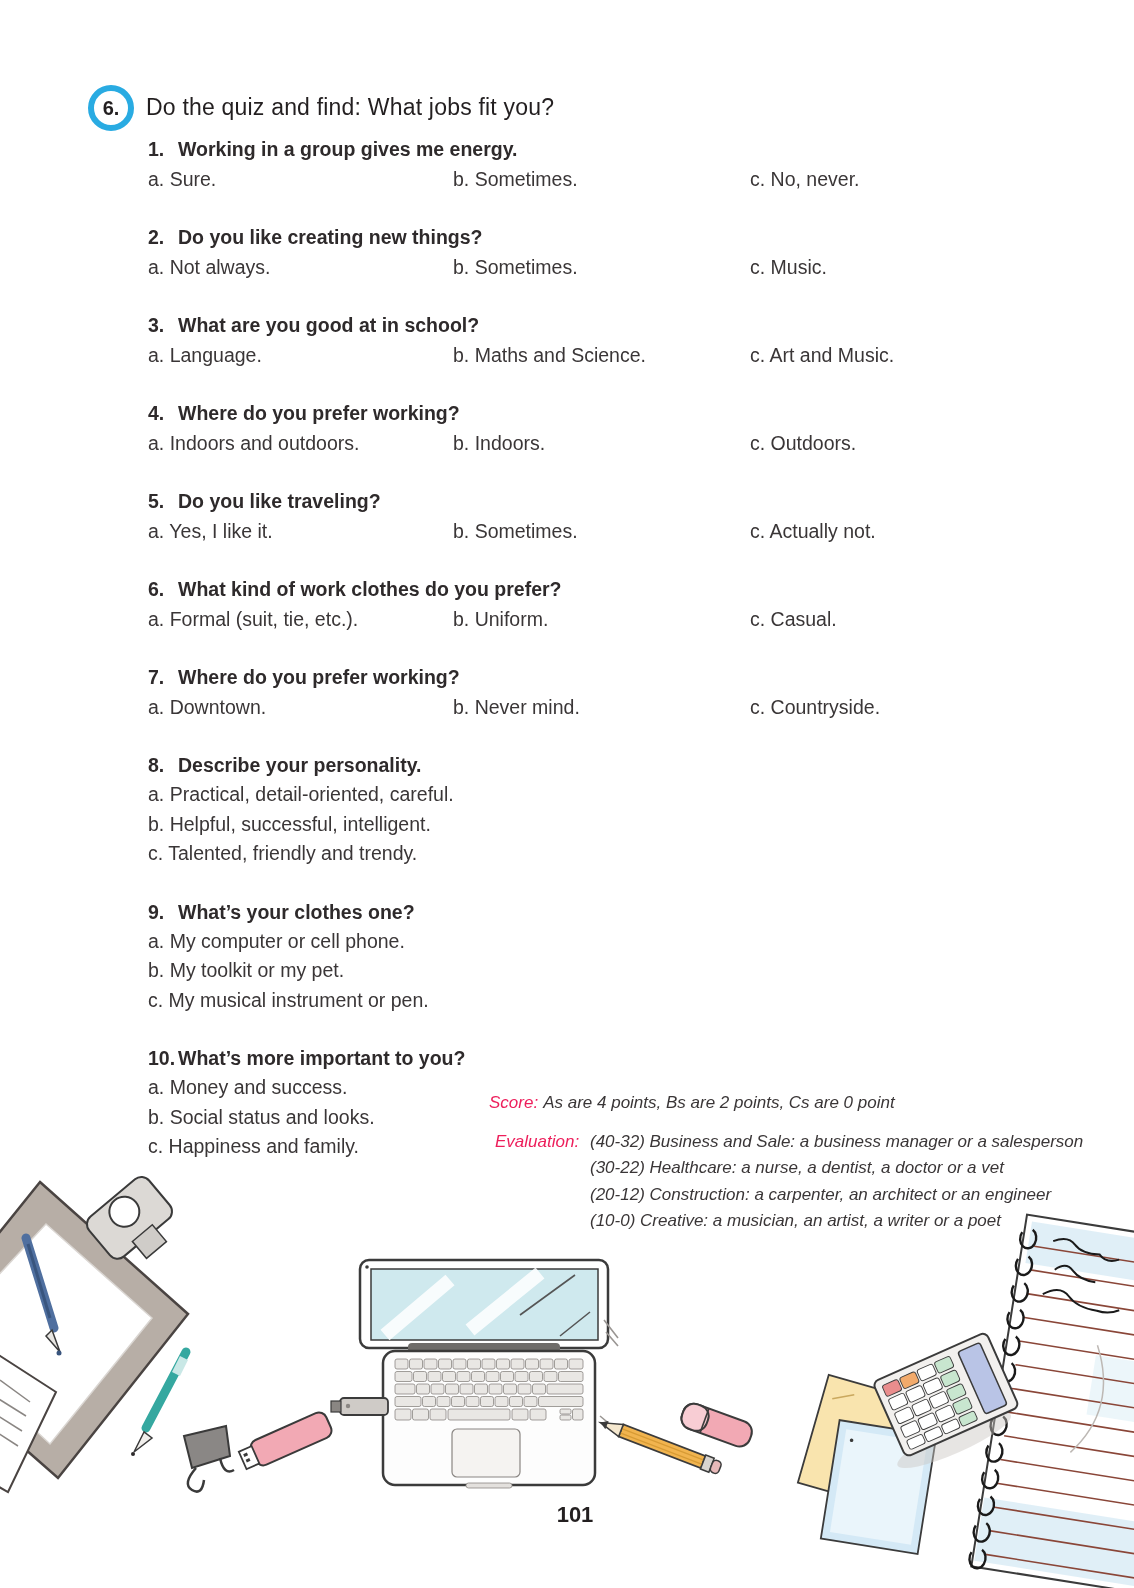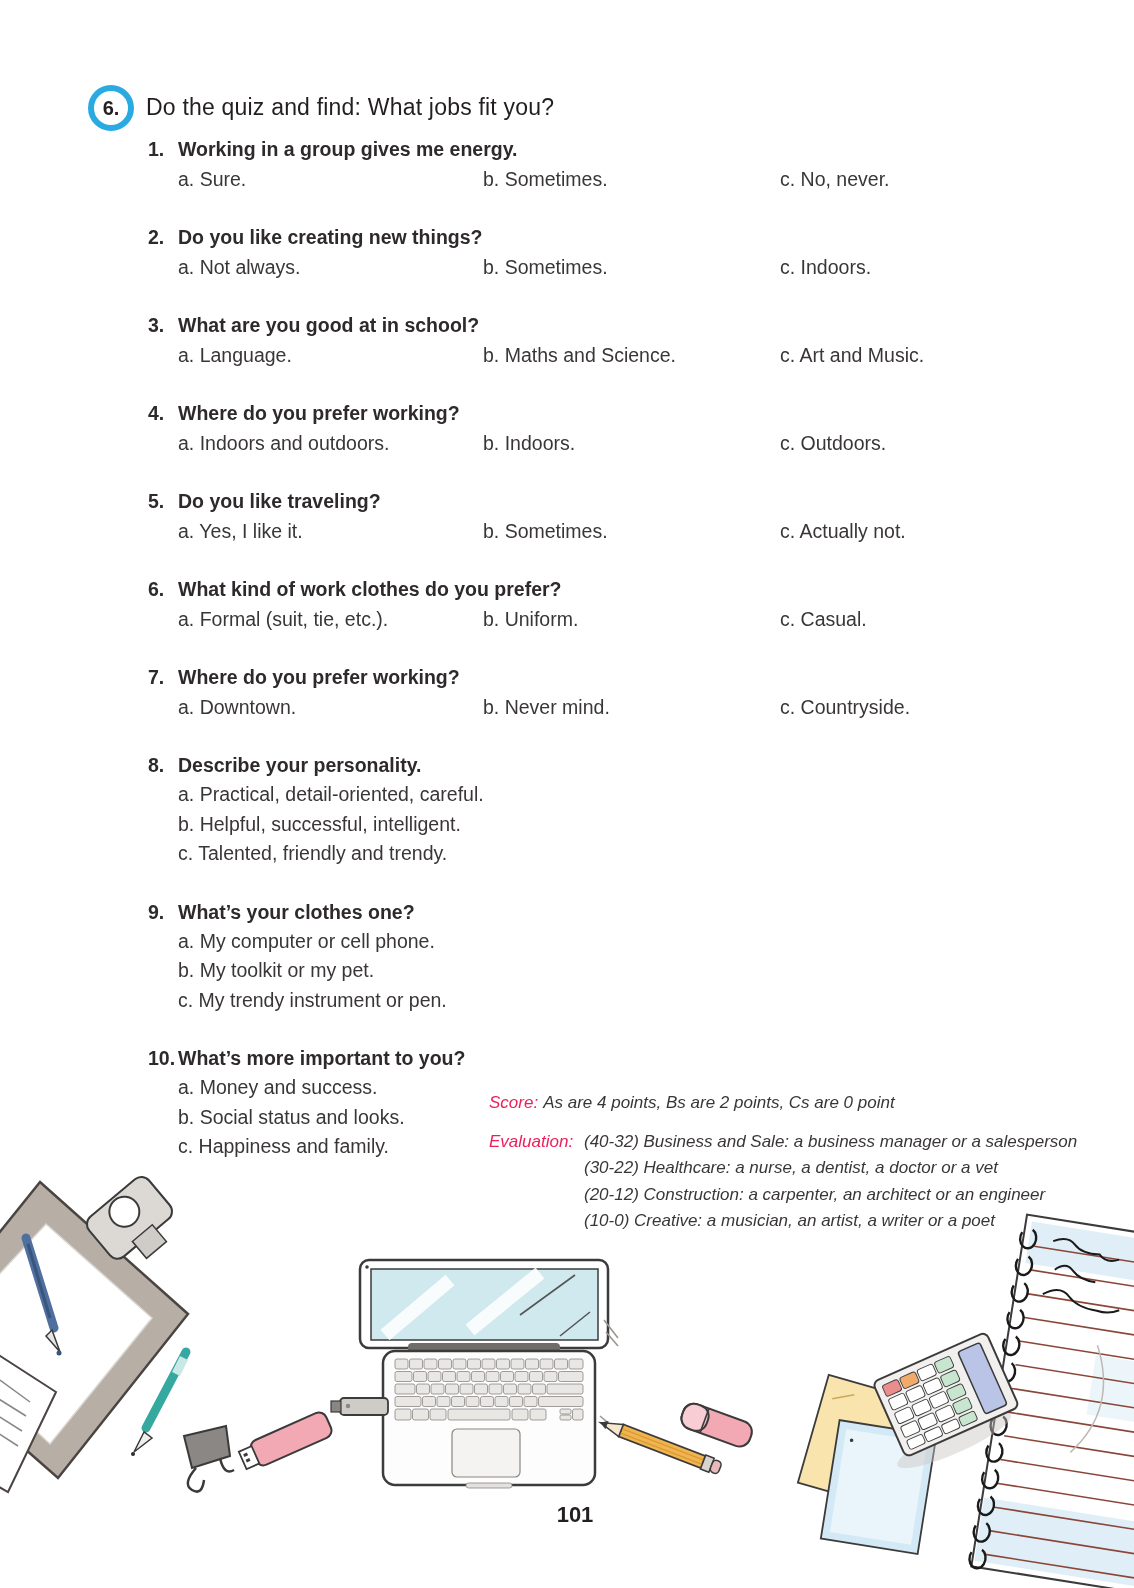--- a/index.html
+++ b/index.html
@@ -13,28 +13,28 @@
     width:34px;height:34px;border:6px solid #29abe2;border-radius:50%;
     display:flex;align-items:center;justify-content:center;
     font-weight:bold;font-size:20px;color:#231f20;background:#fff;flex:0 0 auto;
   }
   .page-title{margin-left:12px;padding-top:9px;font-size:23px;font-weight:normal;color:#231f20;letter-spacing:0.2px;}
   
   .questions{position:absolute;left:148px;top:135px;width:940px;}
   .q{margin-bottom:29px;}
   .q-head{display:flex;font-weight:bold;font-size:19.5px;line-height:29px;color:#2e2a2b;}
   .q-num{flex:0 0 30px;white-space:nowrap;}
-  .opts{margin-left:30px;font-size:19.5px;color:#3a3637;}
+  .opts{font-size:19.5px;color:#3a3637;}
   .opts.inline{display:grid;grid-template-columns:305px 297px 1fr;line-height:30px;}
   .opts.stacked .opt{display:block;line-height:29.5px;}
   
   .scorebox{position:absolute;left:489px;top:1092px;width:600px;font-style:italic;font-size:17px;color:#3a3637;}
   .score-line{line-height:21px;margin-bottom:16px;}
   .pink-label{color:#ed1e5b;margin-right:5px;}
-  .eval-row{display:flex;align-items:flex-start;}
+  .eval-row{display:flex;align-items:flex-start;margin-left:6px;}
   .eval-label{flex:0 0 90px;line-height:26.4px;}
   .eval-items div{line-height:26.4px;white-space:nowrap;}
   
   .page-number{position:absolute;left:0;right:0;top:1502px;text-align:center;font-weight:bold;font-size:22px;color:#231f20;transform:translateX(8px);}
   
   .art{position:absolute;left:0;top:1140px;width:1134px;height:448px;}
 </style>
 </head>
 <body>
 
@@ -60,21 +60,21 @@
   </div>
 
   <div class="q">
     <div class="q-head">
         <span class="q-num">2.</span>
         <span>Do you like creating new things?</span>
       </div>
     <div class="opts inline">
       <span class="opt">a. Not always.</span>
       <span class="opt">b. Sometimes.</span>
-      <span class="opt">c. Indoors.</span>
+      <span class="opt">c. Music.</span>
     </div>
   </div>
 
   <div class="q">
     <div class="q-head">
         <span class="q-num">3.</span>
         <span>What are you good at in school?</span>
       </div>
     <div class="opts inline">
       <span class="opt">a. Language.</span>
@@ -144,21 +144,21 @@
   </div>
 
   <div class="q">
     <div class="q-head">
         <span class="q-num">9.</span>
         <span>What’s your clothes one?</span>
       </div>
     <div class="opts stacked">
       <span class="opt">a. My computer or cell phone.</span>
       <span class="opt">b. My toolkit or my pet.</span>
-      <span class="opt">c. My trendy instrument or pen.</span>
+      <span class="opt">c. My musical instrument or pen.</span>
     </div>
   </div>
 
   <div class="q">
     <div class="q-head">
         <span class="q-num">10.</span>
         <span>What’s more important to you?</span>
       </div>
     <div class="opts stacked">
       <span class="opt">a. Money and success.</span>

